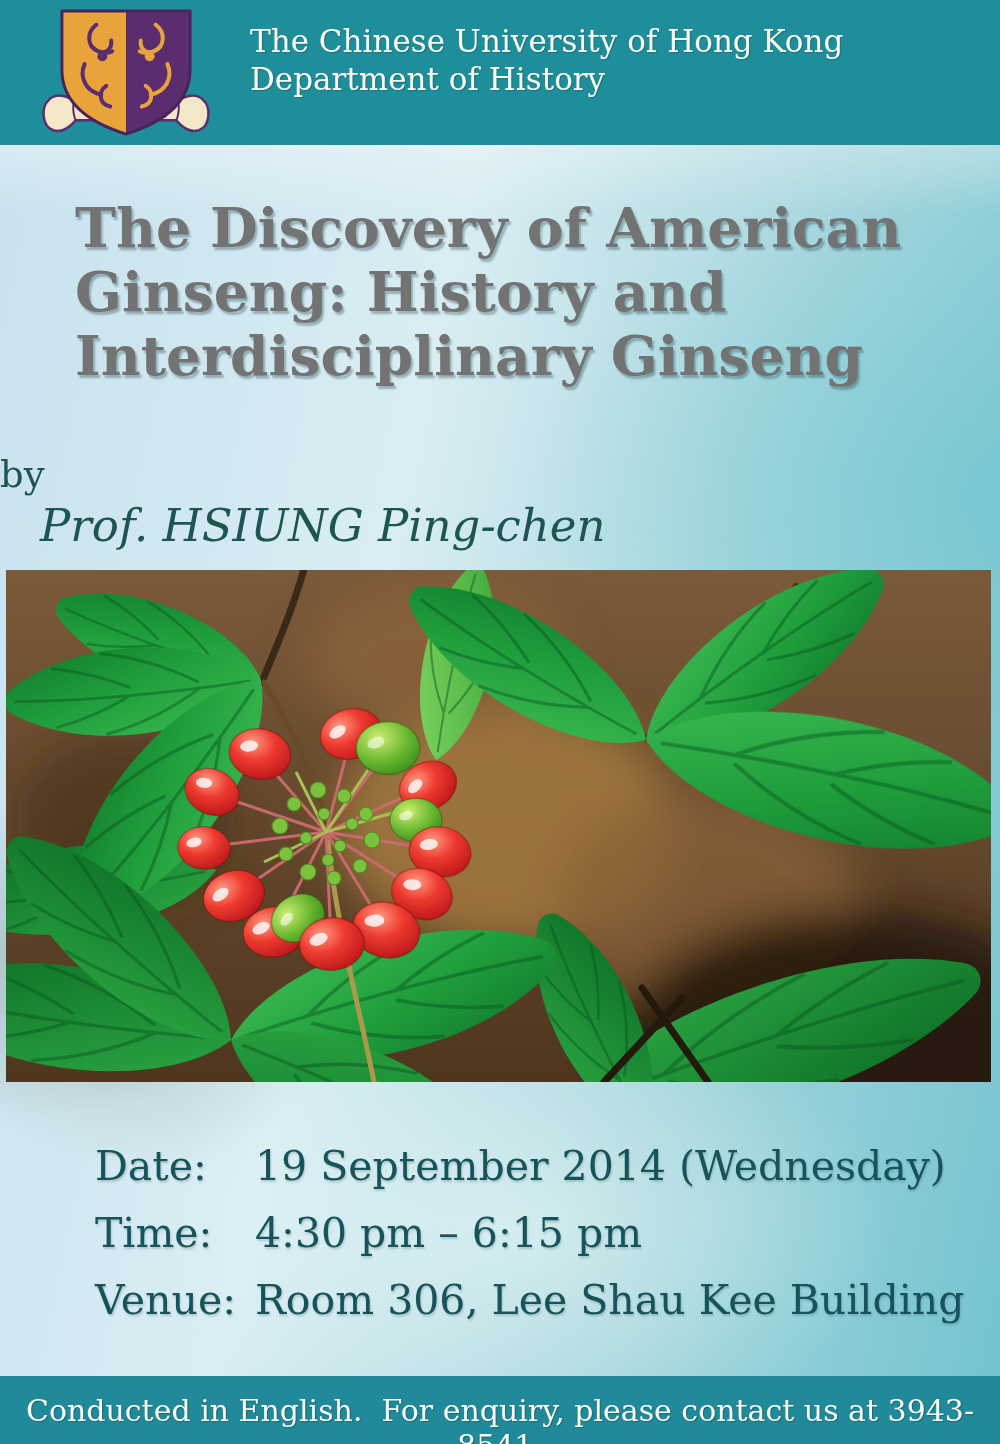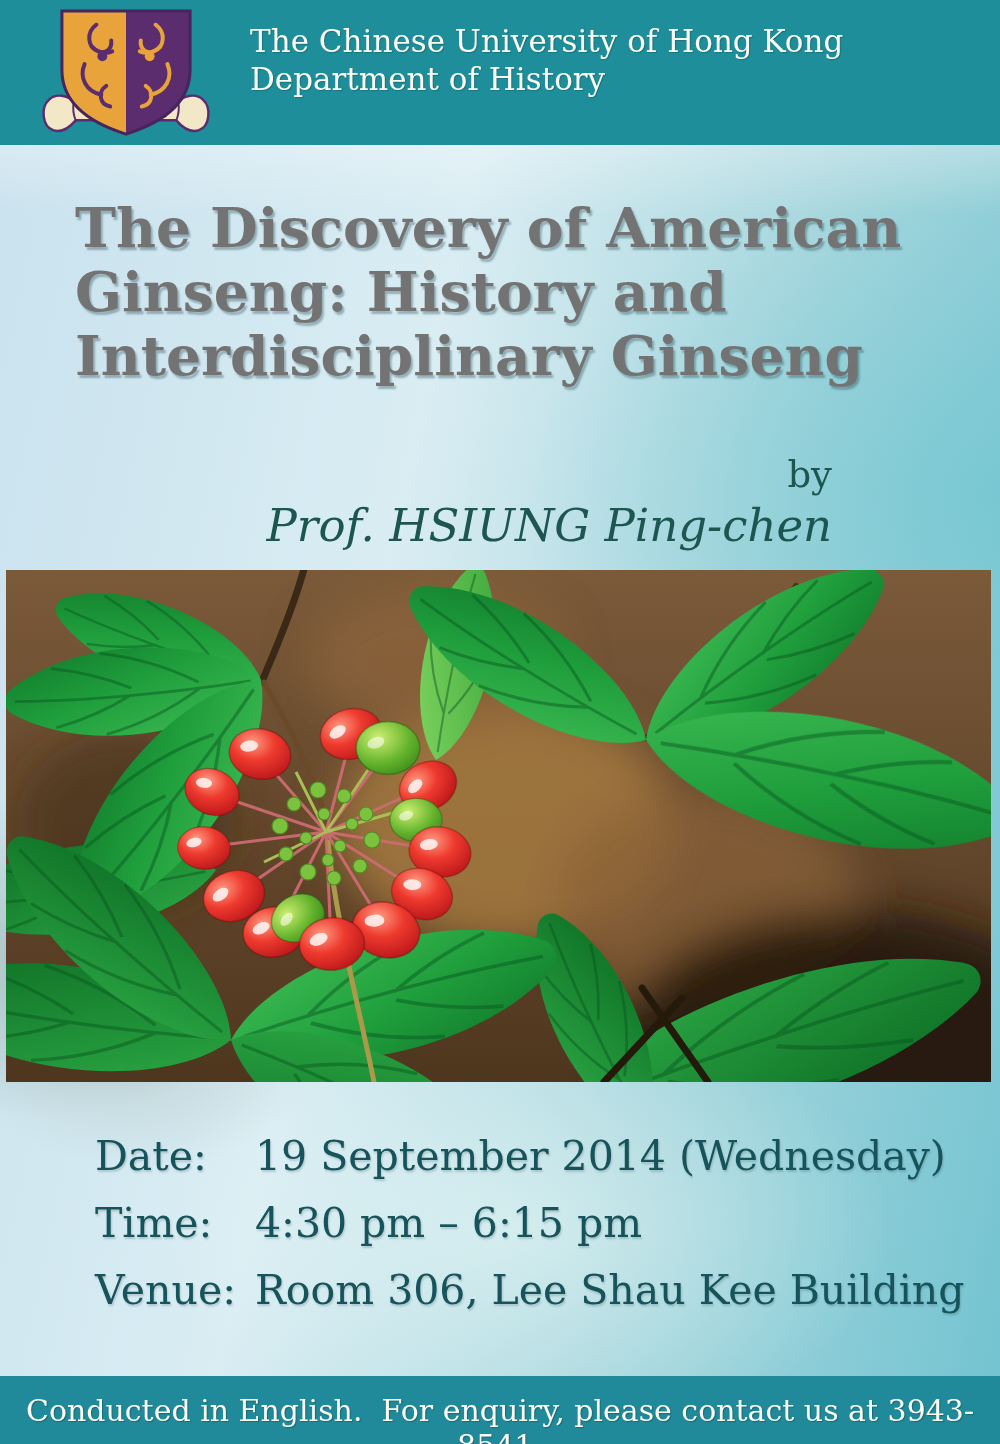--- a/index.html
+++ b/index.html
@@ -29,30 +29,30 @@
       linear-gradient(180deg, rgba(255,255,255,.30) 0px, rgba(255,255,255,0) 70px),
       linear-gradient(102deg, #c9e2ee 0%, #d9edf3 38%, #a6d6dd 68%, #74c4d1 100%);
   }
   
   .title{
     position:absolute; left:75px; top:196px; color:#737373;
     font-size:55px; font-weight:bold; line-height:64px;
     text-shadow:2px 3px 2px rgba(25,62,72,.35);
   }
   
-  .author{ position:absolute; left:0; top:452px; width:832px; text-align:right; color:#1d5550; }
+  .author{ position:absolute; left:0; top:452px; width:832px; text-align:left; color:#1d5550; }
   .by-label{ font-size:37px; line-height:46px; }
-  .speaker-name{ font-size:45px; line-height:56px; font-style:italic; }
+  .speaker-name{ font-size:45px; line-height:56px; font-style:italic;padding-left:40px; }
   
   .photo{ position:absolute; left:6px; top:570px; width:985px; height:512px; }
   .photo svg{ display:block; }
   
   .detail-row{ position:absolute; left:95px; color:#17535b; font-size:41px; line-height:48px;
     text-shadow:1px 2px 2px rgba(40,70,80,.22); white-space:nowrap; }
-  .detail-row .dlabel{ display:inline-block; width:160px; }
+  .detail-row .dlabel{ display:inline-block; width:160px;margin-top:10px; }
   .row-date{ top:1132px; } .row-time{ top:1199px; } .row-venue{ top:1266px; }
   
   .footer-bar{
     position:absolute; left:0; top:1376px; width:1000px; height:68px;
     background:#20899a;
   }
   .footer-text{
     position:absolute; left:0; top:17px; width:1000px; text-align:center;
     color:#fbfbf2; font-size:30px; white-space:pre-wrap;
     text-shadow:1px 1px 1px rgba(0,40,48,.3);

